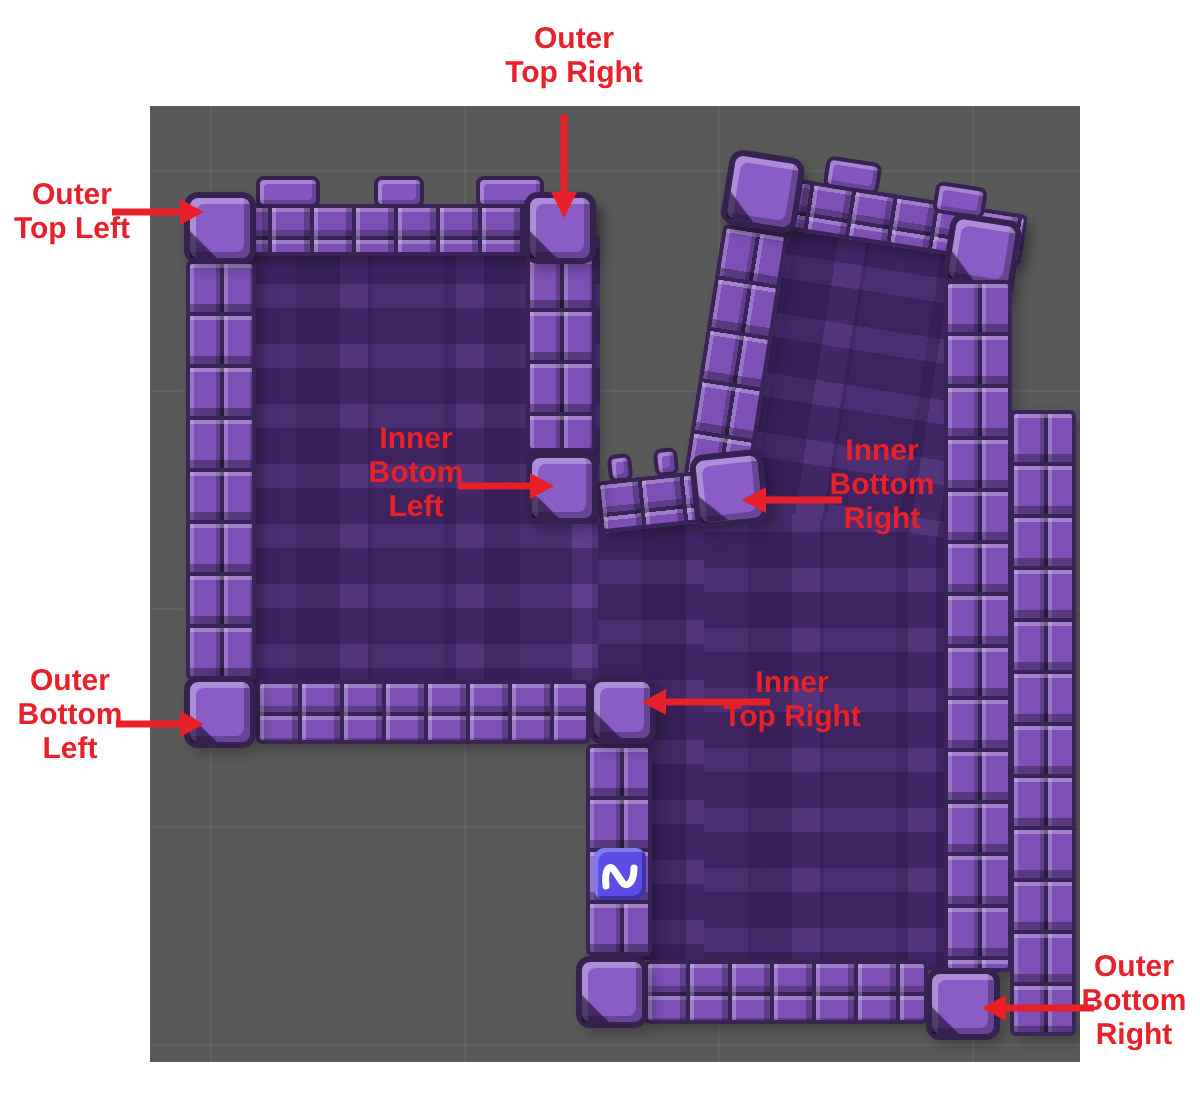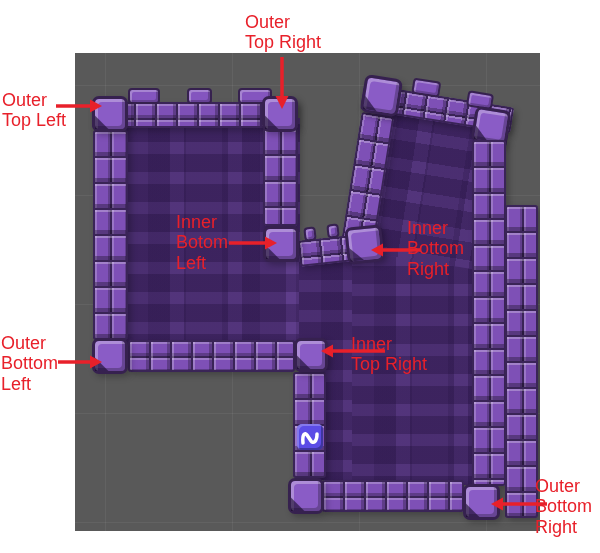--- a/index.html
+++ b/index.html
@@ -34,22 +34,22 @@
   .merlon{position:absolute;background:#8455bf;border:2px solid #36214f;border-radius:4px;
     box-shadow: inset 2px 2px 0 rgba(255,255,255,.28), inset -2px -2px 0 rgba(0,0,0,.22);
     box-sizing:border-box;}
 
   .tower{position:absolute;transform:rotate(9deg);transform-origin:0 0;}
   .tilt{transform:rotate(-6deg);}
 
   .sprite{position:absolute;width:26px;height:26px;background:#5b4ce6;border-radius:5px;
     box-shadow: inset 2px 2px 0 rgba(255,255,255,.25), inset -2px -2px 0 rgba(0,0,0,.30);}
 
-  .lbl{position:absolute;color:#e8202a;font-weight:400;font-size:18px;line-height:1.13;
-       white-space:pre-line;z-index:10;}
+  .lbl{position:absolute;color:#e8202a;font-weight:700;font-size:15px;line-height:1.13;
+       text-align:center;white-space:pre-line;z-index:10;}
   .arrow{position:absolute;overflow:visible;z-index:10;}
   .arrow line{stroke:#e8202a;stroke-width:3.5;}
   .arrow polygon{fill:#e8202a;}
 </style>
 </head>
 <body>
 
 <div class="canvas">
 
   <div class="scene">

